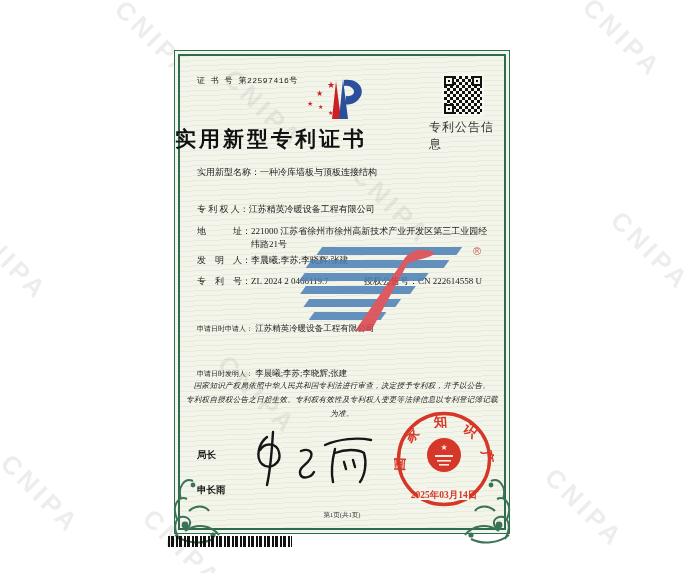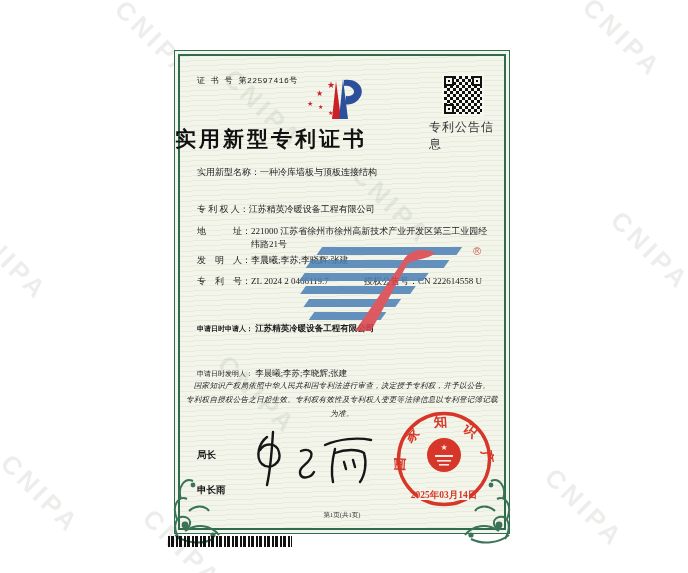--- a/index.html
+++ b/index.html
@@ -115,21 +115,21 @@
     <div class="row" style="top:174px;">
       <span class="lbl">地　　　址：</span><span class="val">221000 江苏省徐州市徐州高新技术产业开发区第三工业园经纬路21号</span>
     </div>
     <div class="row" style="top:203px;">
       <span class="lbl">发　明　人：</span><span class="val">李晨曦;李苏;李晓辉;张建</span>
     </div>
     <div class="row" style="top:224px;">
       <span class="lbl">专　利　号：</span><span class="val">ZL 2024 2 0466119.7</span>
       <span class="pair2"><span class="lbl">授权公告号：</span><span>CN 222614558 U</span></span>
     </div>
-    <div class="row small" style="top:271px;font-weight:bold;">
+    <div class="row small" style="top:271px;">
       <span class="lbl">申请日时申请人：</span> <span class="val">江苏精英冷暖设备工程有限公司</span>
     </div>
     <div class="row small" style="top:295px;margin-top:21px;">
       <span class="lbl">申请日时发明人：</span> <span class="val">李晨曦;李苏;李晓辉;张建</span>
     </div>
 
     <div class="brand">
       <svg class="brand-stripes" viewBox="0 0 180 90">
         <g fill="#4a7fb5" transform="skewX(-12)">
           <polygon points="38,4 178,4 174,12 34,12"></polygon>

